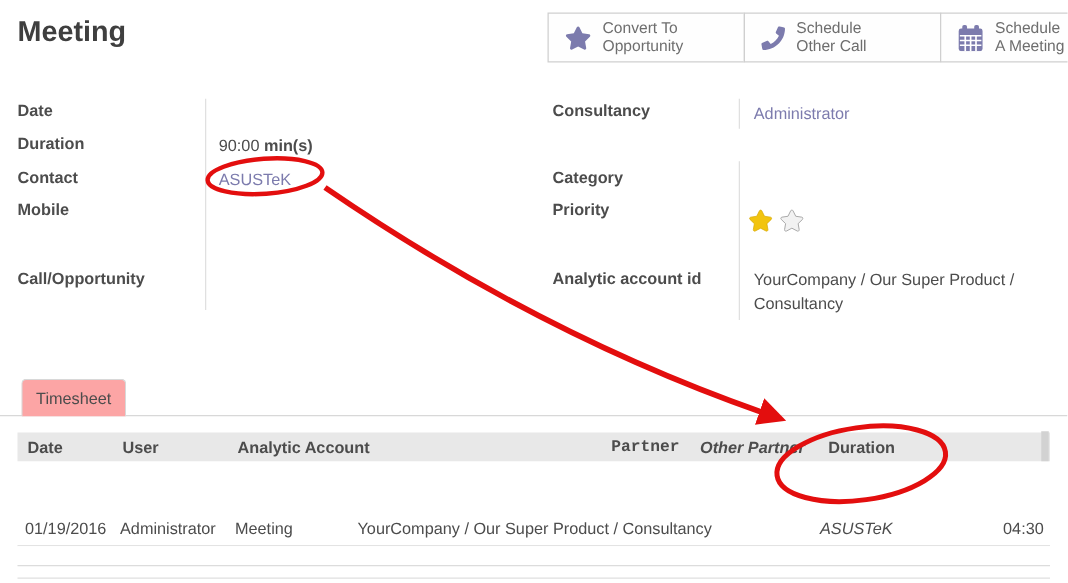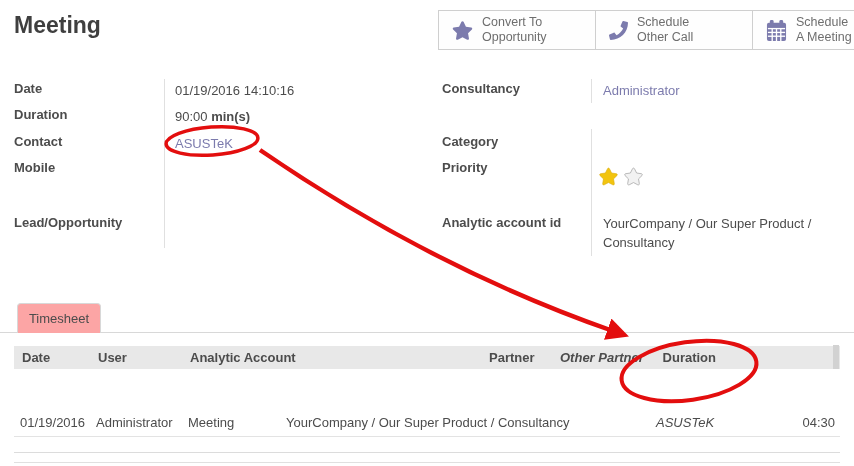--- a/index.html
+++ b/index.html
@@ -51,21 +51,21 @@
   .th {
     font-size:13px; font-weight:bold; color:#4c4c4c; line-height:23px;
     padding-left:8px; overflow:hidden; white-space:nowrap; cursor:pointer;
   }
   .trow { display:flex; height:28px; border-bottom:1px solid #e3e3e3; background:#fff;margin-top:40px; }
   .td {
     font-size:13px; color:#4c4c4c; line-height:28px;
     padding-left:6px; overflow:hidden; white-space:nowrap; cursor:pointer;
   }
   .c0 { width:76px; } .c1 { width:92px; } .c2 { width:98px; } .c3 { width:299px; }
-  .c4 { width:71px; } .c5 { width:106px;font-style:italic; } .c6 { width:84px; }
+  .c4 { width:71px;font-family:Liberation Mono, monospace; } .c5 { width:106px;font-style:italic; } .c6 { width:84px; }
   .th.c6 { text-align:right; padding-right:26px; padding-left:0; }
   .td.c6 { text-align:right; padding-right:5px; padding-left:0; }
   .emptyrow { height:26px; border-bottom:1px solid #e0e0e0; background:#fff; }
   .sheet-bottom { position:absolute; left:14px; top:452px; width:826px; height:1px; background:#dcdcdc; }
   .scroll-spacer { position:absolute; right:1px; top:-1px; width:6px; height:24px; background:#d2d2d2; }
 
   
   #anno { position:absolute; left:0; top:0; width:854px; height:466px; pointer-events:none; z-index:30; }
 </style>
 </head>
@@ -111,33 +111,32 @@
       <div class="txt">
         <div>Schedule</div>
         <div>A Meeting</div>
       </div>
     </div>
   </div>
 
   <div class="vsep" style="left:164px; top:79px; height:169px;"></div>
 
   <div class="flabel" style="left:14px; top:81px;">Date</div>
-  <div class="fvalue" style="left:175px; top:83px;">01/19/2016 14:10:16</div>
 
   <div class="flabel" style="left:14px; top:107px;">Duration</div>
   <div class="fvalue" style="left:175px; top:109px;">
     <span>90:00</span> <span class="suffix">min(s)</span>
   </div>
 
   <div class="flabel" style="left:14px; top:134px;">Contact</div>
   <div class="flink" style="left:175px; top:136px;">ASUSTeK</div>
 
   <div class="flabel" style="left:14px; top:160px;">Mobile</div>
 
-  <div class="flabel" style="left:14px; top:215px;">Lead/Opportunity</div>
+  <div class="flabel" style="left:14px; top:215px;">Call/Opportunity</div>
 
   <div class="vsep" style="left:591px; top:79px;  height:24px;"></div>
   <div class="vsep" style="left:591px; top:129px; height:127px;"></div>
 
   <div class="flabel" style="left:442px; top:81px;">Consultancy</div>
   <div class="flink" style="left:603px; top:83px;">Administrator</div>
 
   <div class="flabel" style="left:442px; top:134px;">Category</div>
 
   <div class="flabel" style="left:442px; top:160px;">Priority</div>

